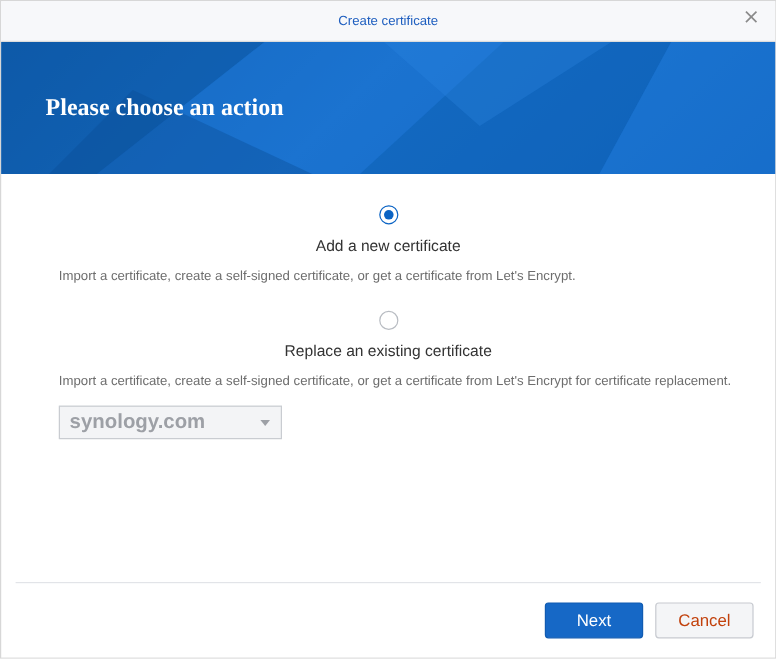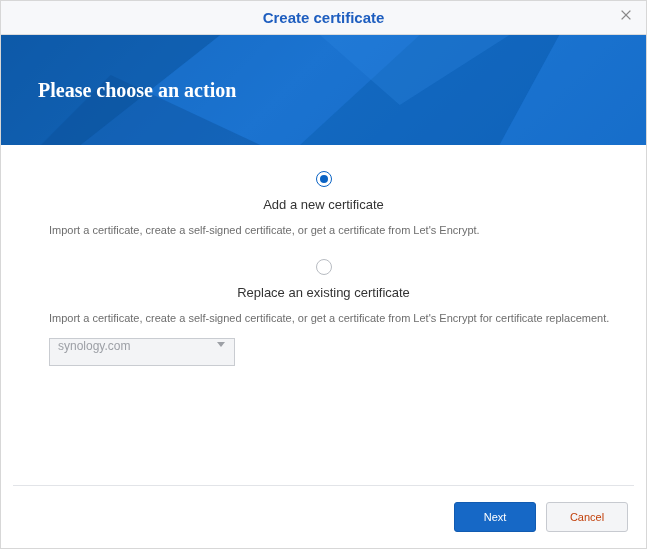--- a/index.html
+++ b/index.html
@@ -1,38 +1,38 @@
 <!DOCTYPE html>
 <html><head>
 <meta charset="utf-8">
 <style>
   * { box-sizing: border-box; margin: 0; padding: 0; }
   html, body { width: 647px; height: 549px; font-family: "Segoe UI", Arial, sans-serif; background: #fff; }
   .dialog { width: 647px; height: 549px; border: 1px solid #d7d7d7; display: flex; flex-direction: column; background: #fff; }
   .titlebar { height: 34px; background: #f7f8fa; border-bottom: 1px solid #dcdcdc; display: flex; align-items: center; position: relative; }
-  .titlebar-title { flex: 1; text-align: center; color: #1e5ebf; font-size: 15px; font-weight: 700; }
+  .titlebar-title { flex: 1; text-align: center; color: #1e5ebf; font-size: 11px; font-weight: 400; }
   .titlebar-close { position: absolute; right: 10px; top: 6px; width: 20px; height: 20px; color: #8a8a8a; font-size: 16px; line-height: 20px; text-align: center; cursor: pointer; }
   .banner { height: 110px; background: linear-gradient(135deg, #0f5fb0 0%, #1a74d0 45%, #0e62bd 100%); position: relative; overflow: hidden; display: flex; align-items: center; }
   .banner svg.poly { position: absolute; inset: 0; width: 100%; height: 100%; }
   .banner h1 { position: relative; z-index: 2; color: #fff; font-size: 20px; font-weight: 600; margin-left: 37px; font-family: Liberation Serif, serif; }
   .content { flex: 1; padding: 26px 22px 10px 22px; color: #4a4a4a; font-size: 13px; }
   .option { margin-bottom: 20px; }
   .opt-head { display: flex; align-items: center; gap: 10px; margin-bottom: 10px; cursor: pointer; flex-direction: column; }
   .radio { width: 16px; height: 16px; border-radius: 50%; border: 1px solid #b8bcc2; display: inline-flex; align-items: center; justify-content: center; background: #fff; flex-shrink: 0; }
   .radio.selected { border-color: #0a63c4; }
   .radio.selected .dot { width: 8px; height: 8px; border-radius: 50%; background: #0a63c4; }
   .radio .dot { width: 0; height: 0; }
   .opt-label { color: #333; font-size: 13px; }
   .opt-desc { margin-left: 26px; color: #6d6d6d; font-size: 11px; line-height: 1.5; }
   .select-wrap { margin-left: 26px; margin-top: 12px; }
-  .select { width: 186px; height: 28px; border: 1px solid #c9ccd1; background: #f3f4f6; color: #9da0a6; display: flex; justify-content: space-between; padding: 0 8px; font-size: 12px; cursor: default; }
+  .select { width: 186px; height: 28px; border: 1px solid #c9ccd1; background: #f3f4f6; color: #9da0a6; display: flex; align-items: center; justify-content: space-between; padding: 0 8px; font-size: 17px; cursor: default; font-weight: bold; }
   .select .chev { width: 10px; height: 10px; }
   .footer-sep { height: 1px; background: #e2e4e8; margin: 0 12px; }
   .footer { height: 62px; display: flex; align-items: center; justify-content: flex-end; gap: 10px; padding: 0 18px; }
-  .btn { min-width: 82px; height: 30px; border: 1px solid; border-radius: 3px; font-size: 11px; cursor: pointer; padding: 0 16px; }
+  .btn { min-width: 82px; height: 30px; border: 1px solid; border-radius: 3px; font-size: 14px; cursor: pointer; padding: 0 16px; }
   .btn-primary { background: #1668c6; color: #fff; border-color: #115bb1; }
   .btn-secondary { background: #f4f5f7; color: #c2410c; border-color: #c7cad0; }
 </style>
 </head>
 <body>
 
 <div class="dialog">
   <div class="titlebar">
     <div class="titlebar-title">Create certificate</div>
     <div class="titlebar-close">

